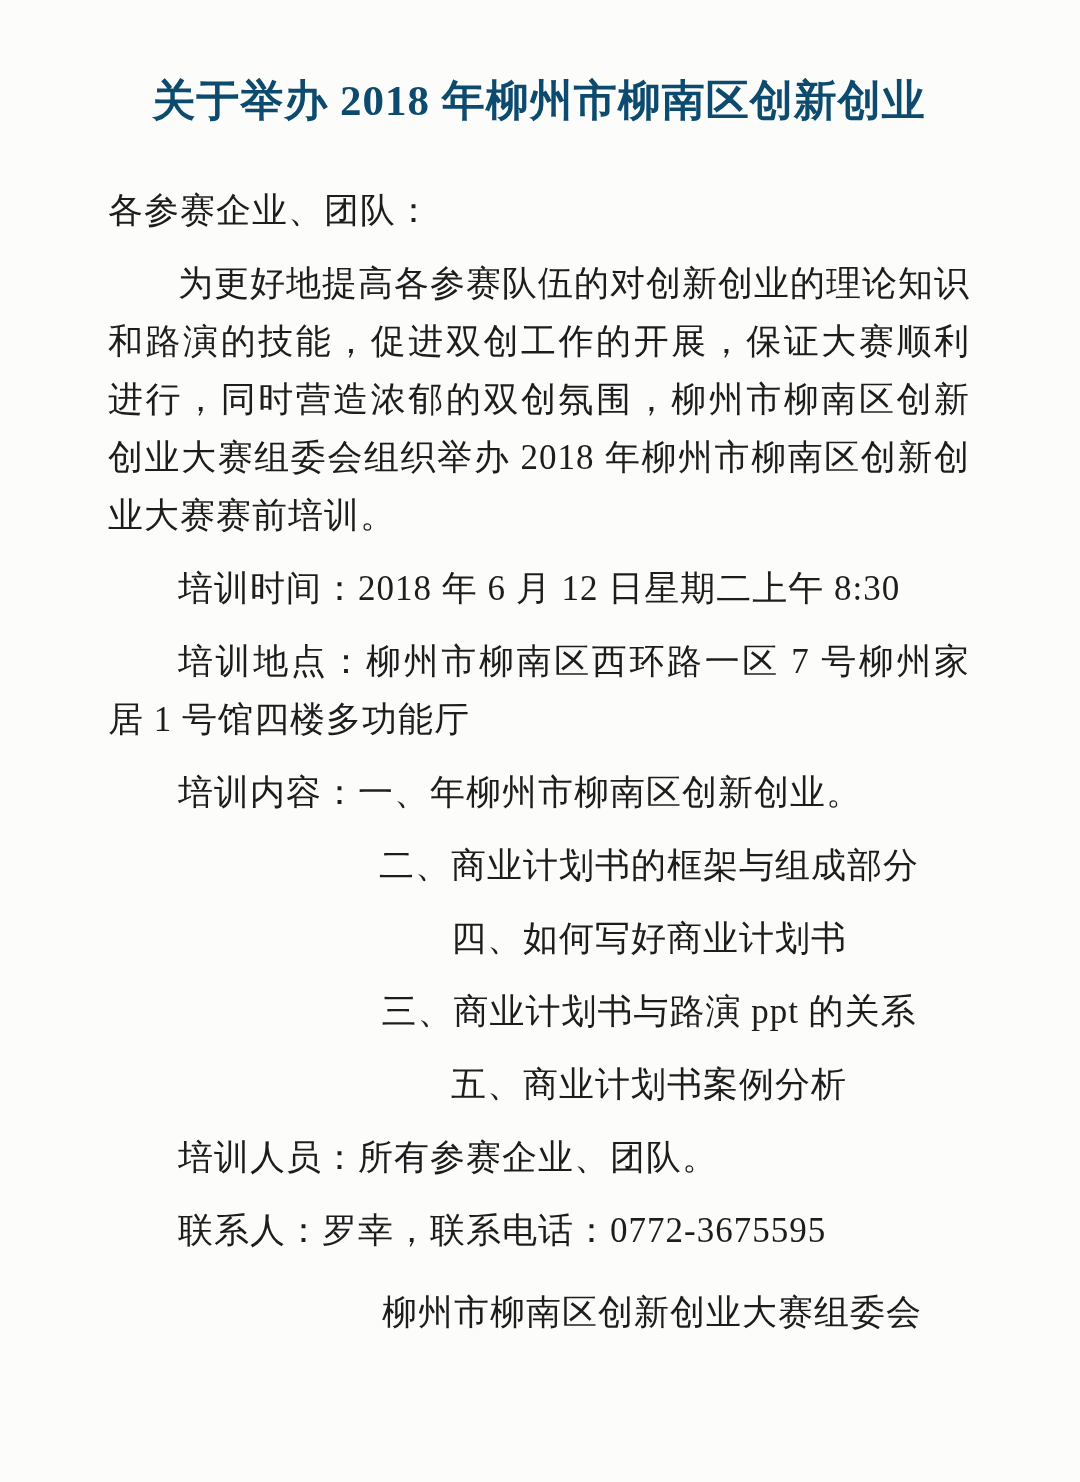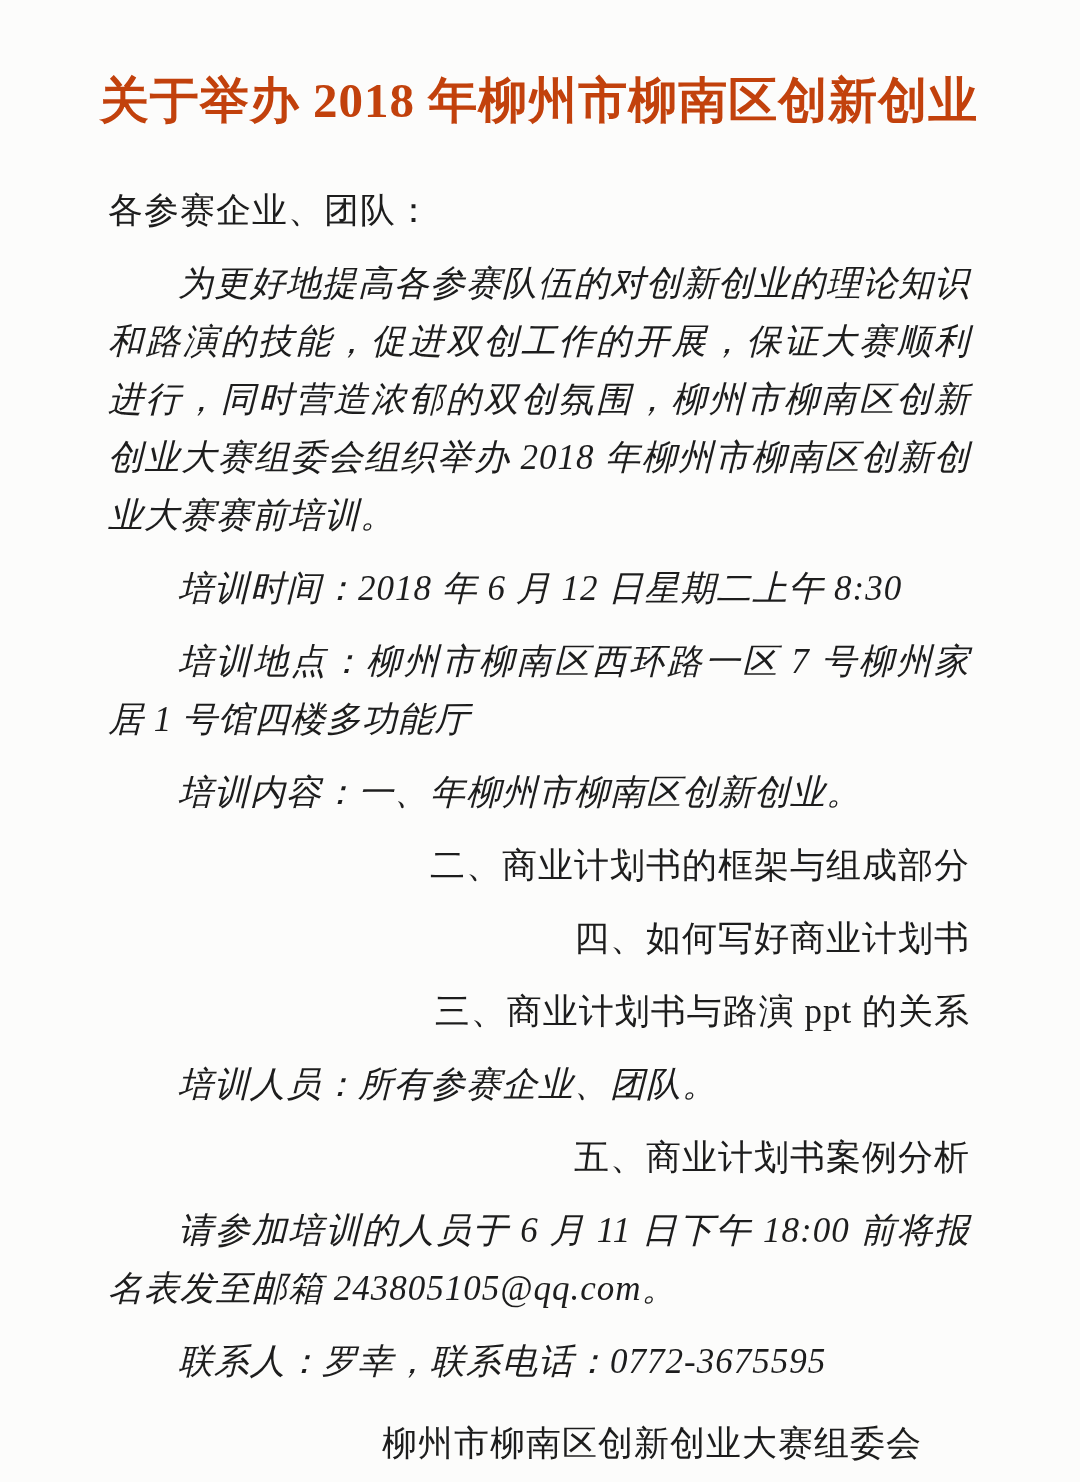--- a/index.html
+++ b/index.html
@@ -12,44 +12,43 @@
     width: 1080px;
     height: 1482px;
     box-sizing: border-box;
     padding: 68px 95px 0 93px;
     background: #fcfcfb;
     color: #1d1d1d;
     font-family: "Liberation Serif", "DejaVu Serif", serif;
     overflow: hidden;
   }
   .title {
-    font-size: 49px;
+    font-size: 43px;
     line-height: 66px;
     font-weight: bold;
     text-align: center;
-    color: #c2410c;
+    color: #0c4a6e;
     letter-spacing: 1px;
     margin: 0 0 48px 0;
   }
   .body-text {
     font-size: 35px;
     line-height: 58px;
     letter-spacing: 1px;
     text-align: justify;
   }
   .line, .para {
     margin: 15px;
   }
   .indent {
     text-indent: 2em;
-    font-style: italic;
   }
   .list-item {
     margin-left: 235px;
-    text-align: right;
+    text-align: center;
   }
   .signature-block {
     margin-top: 24px;
   }
   .signature-line {
     text-align: right;
     padding-right: 48px;
   }
 </style>
 </head>
@@ -75,25 +74,24 @@
     <p class="line indent">
       <span>培训内容：</span><span>一、年柳州市柳南区创新创业。</span>
     </p>
 
     <p class="line list-item">二、商业计划书的框架与组成部分</p>
 
     <p class="line list-item">四、如何写好商业计划书</p>
 
     <p class="line list-item">三、商业计划书与路演 ppt 的关系</p>
 
+    <p class="line list-item">五、商业计划书案例分析</p>
+
     <p class="line indent">培训人员：所有参赛企业、团队。</p>
 
-    <p class="line list-item">五、商业计划书案例分析</p>
-
-    <p class="para indent">请参加培训的人员于 6 月 11 日下午 18:00 前将报名表发至邮箱 243805105@qq.com。</p>
 
     <p class="line indent">联系人：罗幸，联系电话：0772-3675595</p>
 
     <div class="signature-block">
       <p class="line signature-line">柳州市柳南区创新创业大赛组委会</p>
 
     </div>
 
   </div>
 </div>

